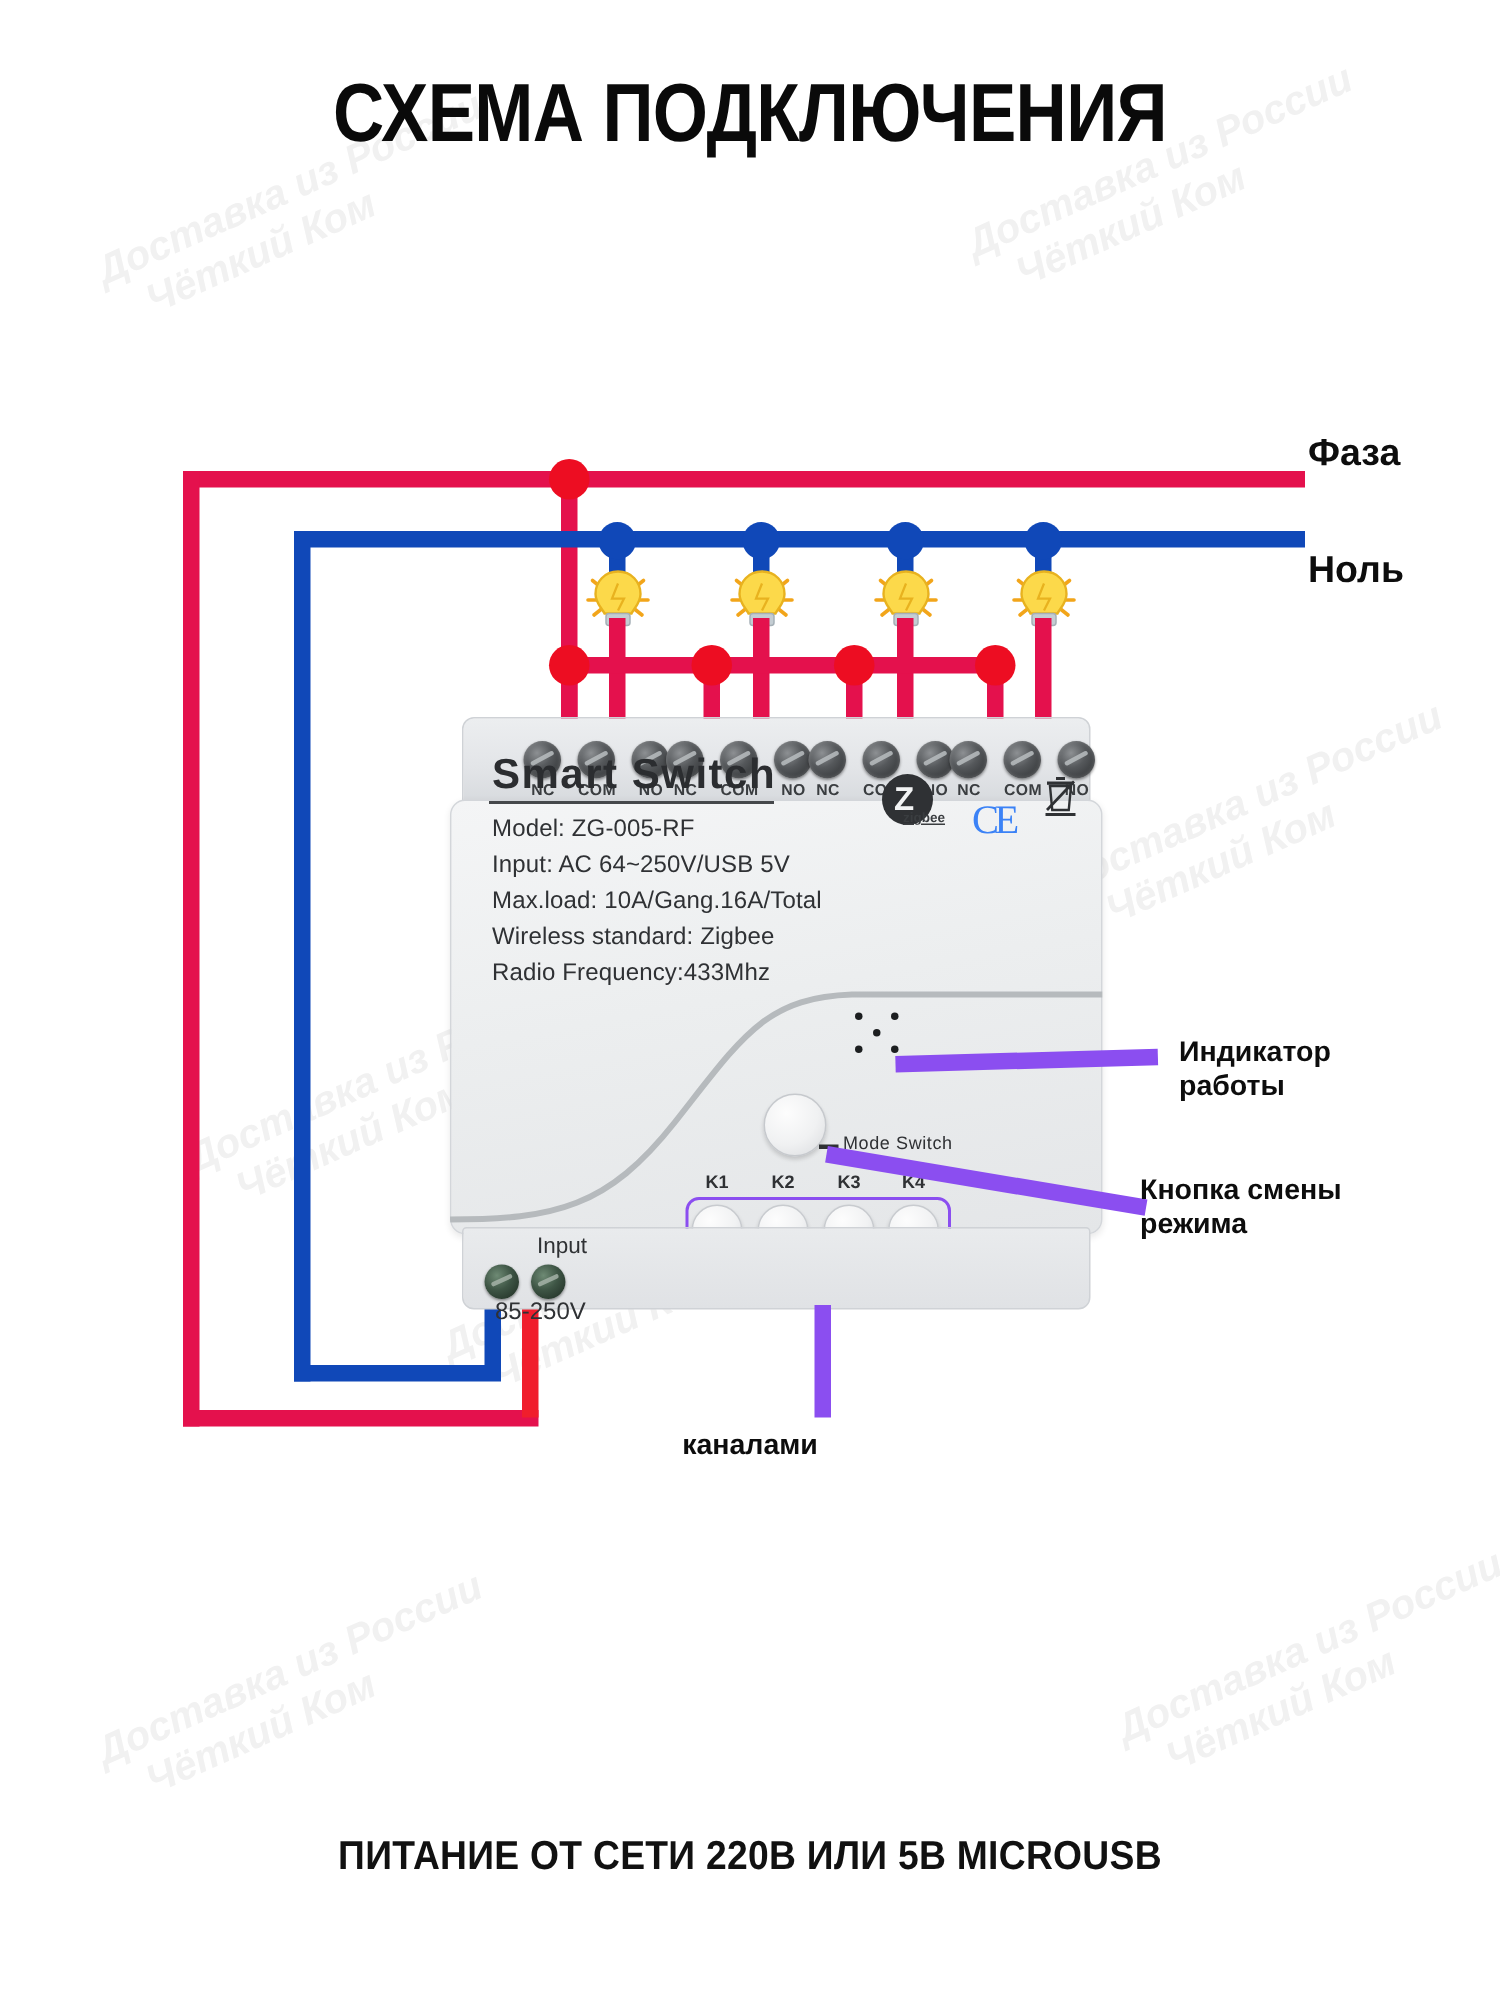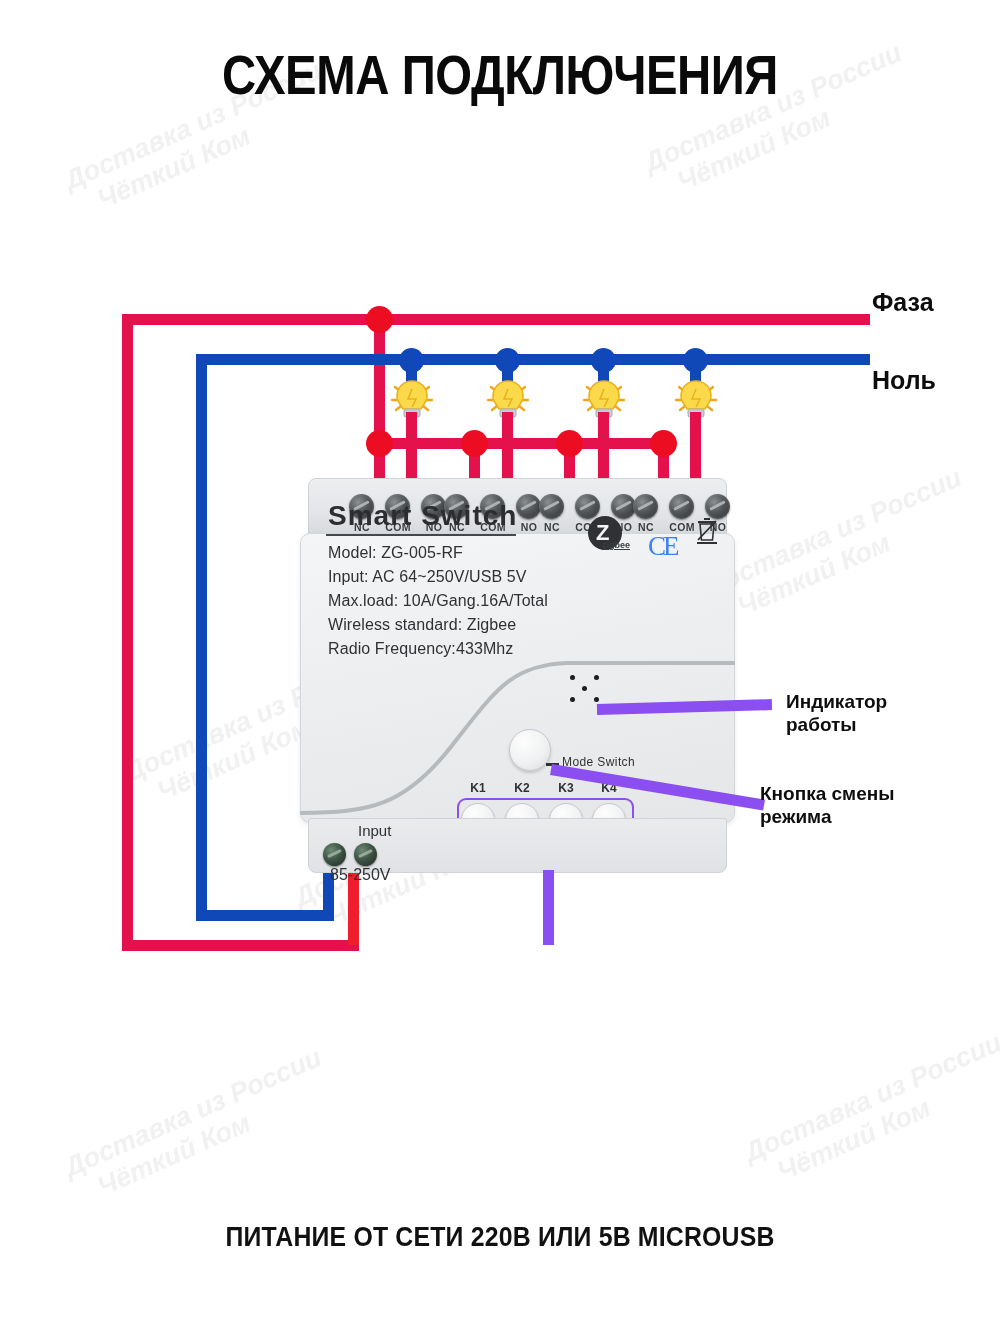--- a/index.html
+++ b/index.html
@@ -357,17 +357,18 @@
   </div>
 
   <div class="ann-line" style="left:551px;top:764px;width:216px;height:11px;transform:rotate(9.5deg);"></div>
   <div class="ann" style="left:760px;top:782px;">
     <div>Кнопка смены</div>
     <div>режима</div>
   </div>
 
   <div class="ann-line" style="left:543px;top:870px;width:11px;height:75px;"></div>
   <div class="ann" style="left:0;top:952px;width:1000px;text-align:center;">
+    <div>каналами</div>
   </div>
 
   <div class="footer-cap">ПИТАНИЕ ОТ СЕТИ 220В ИЛИ 5В MICROUSB</div>
 
 </div>
 
 </body></html>

